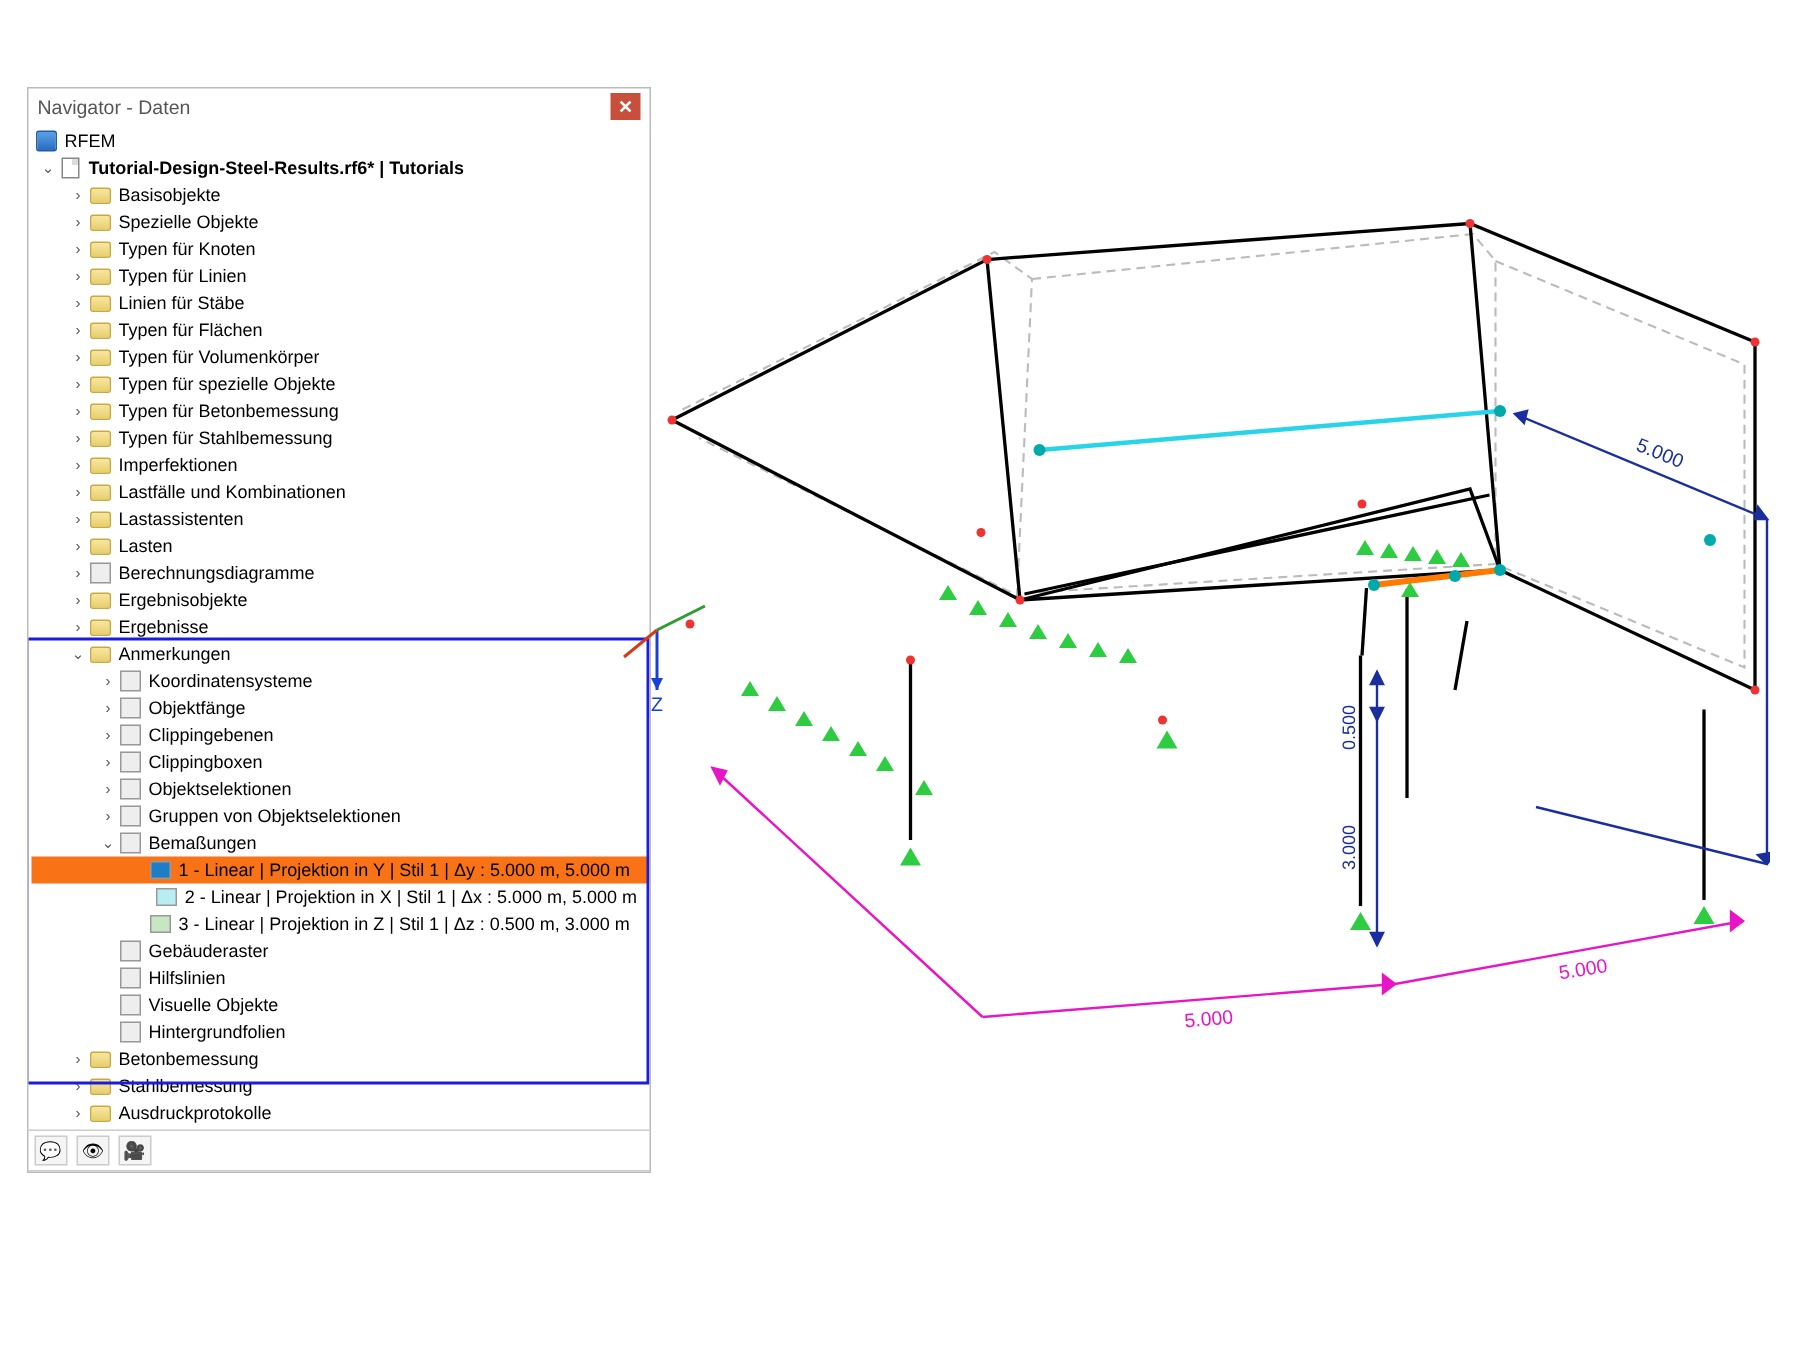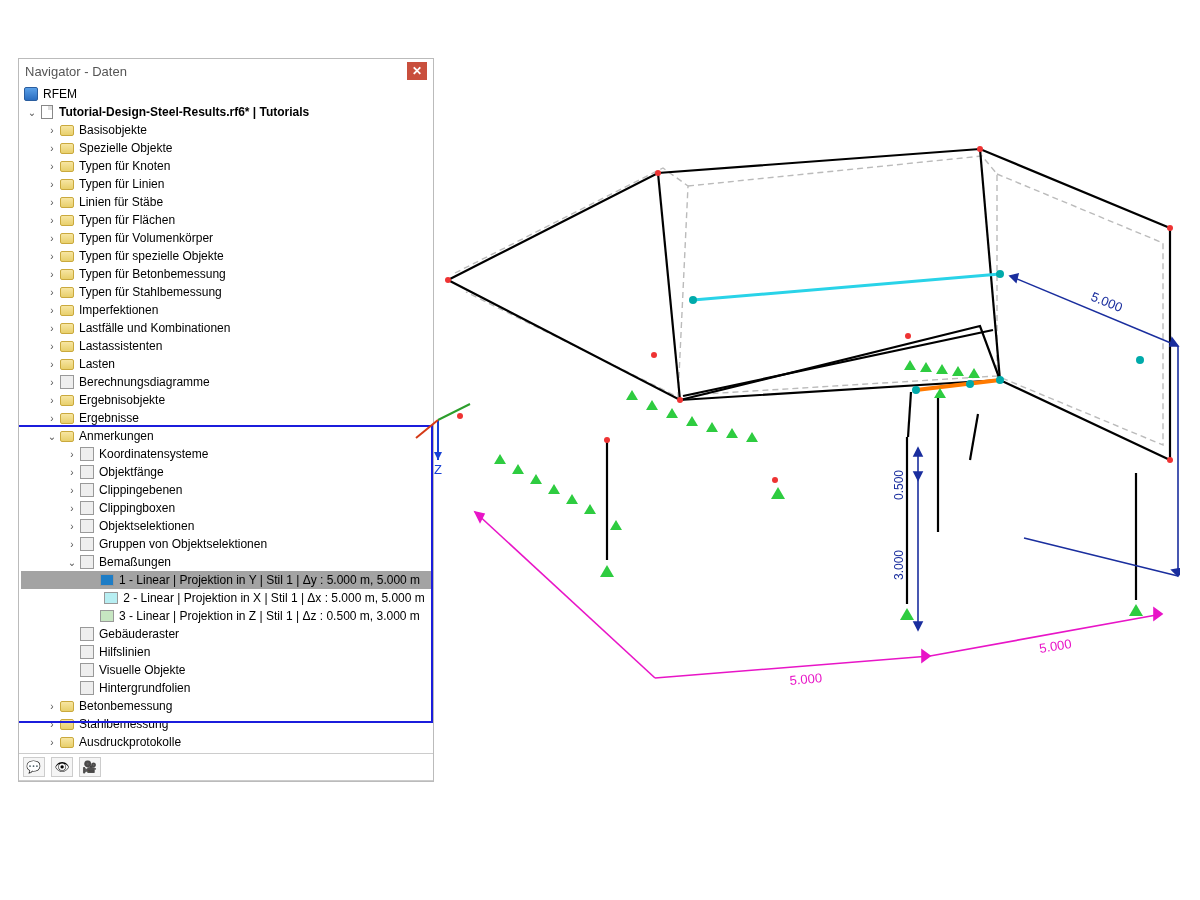--- a/index.html
+++ b/index.html
@@ -92,21 +92,21 @@
     width:14px;height:14px;
     border:1px solid #999;
     background:#eee;
   }
   .color-swatch {
     width:14px; height:12px;
     border:1px solid #999;
   }
   .row .label { overflow: hidden; text-overflow: ellipsis; }
   .row.selected {
-    background: #a3a3a3;
+    background: #f97316;
   }
   .highlight-box {
     position:absolute;
     border: 2px solid #1b1ddc;
     pointer-events:none;
   }
   .bottom-bar {
     border-top:1px solid #ccc;
     padding: 3px 4px;
     display:flex;

